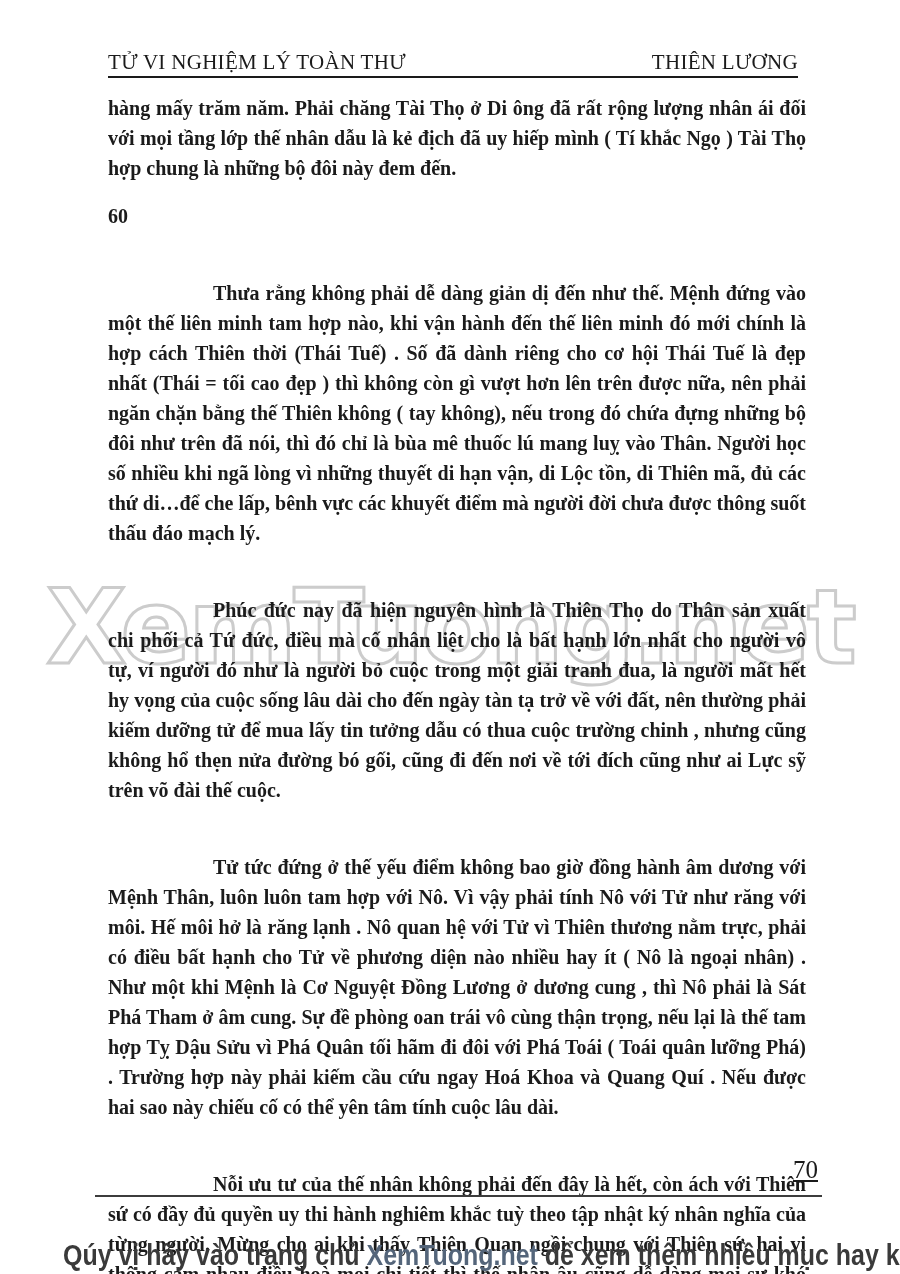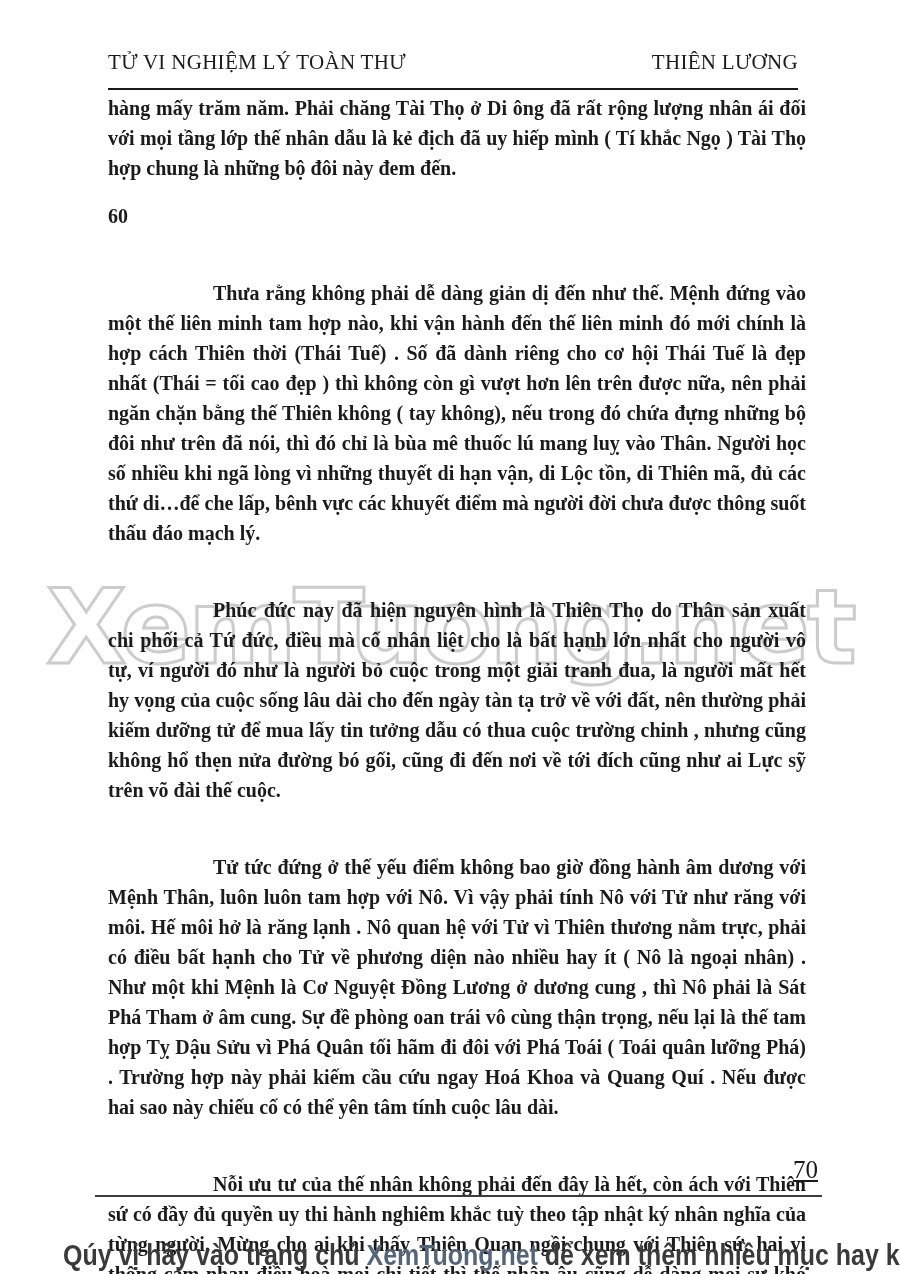--- a/index.html
+++ b/index.html
@@ -16,21 +16,21 @@
   
   .header {
     position: absolute;
     top: 50px;
     left: 108px;
     width: 690px;
     display: flex;
     justify-content: space-between;
     align-items: flex-end;
     border-bottom: 2px solid #1a1a1a;
-    padding-bottom: 13px;
+    padding-bottom: 1px;
     font-size: 21px;
     letter-spacing: 0.3px;
     z-index: 3;
     text-align: right;
   }
 
   
   .watermark {
     position: absolute;
     top: 566px;

